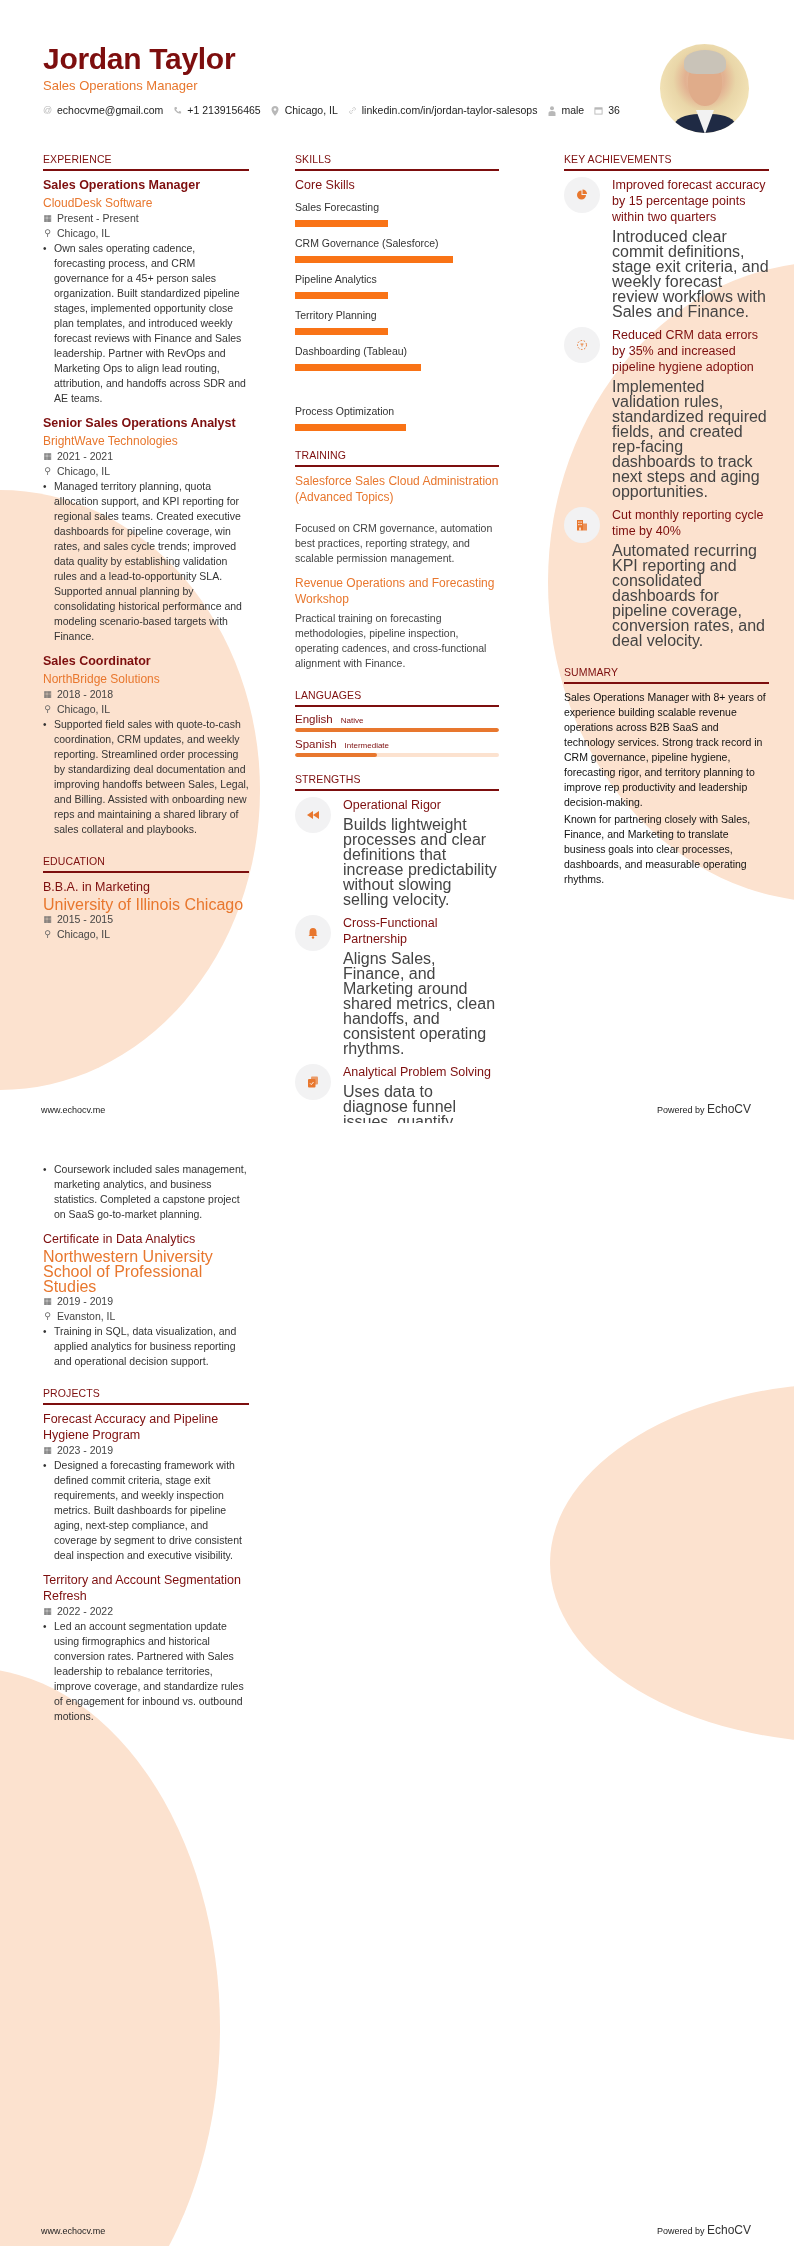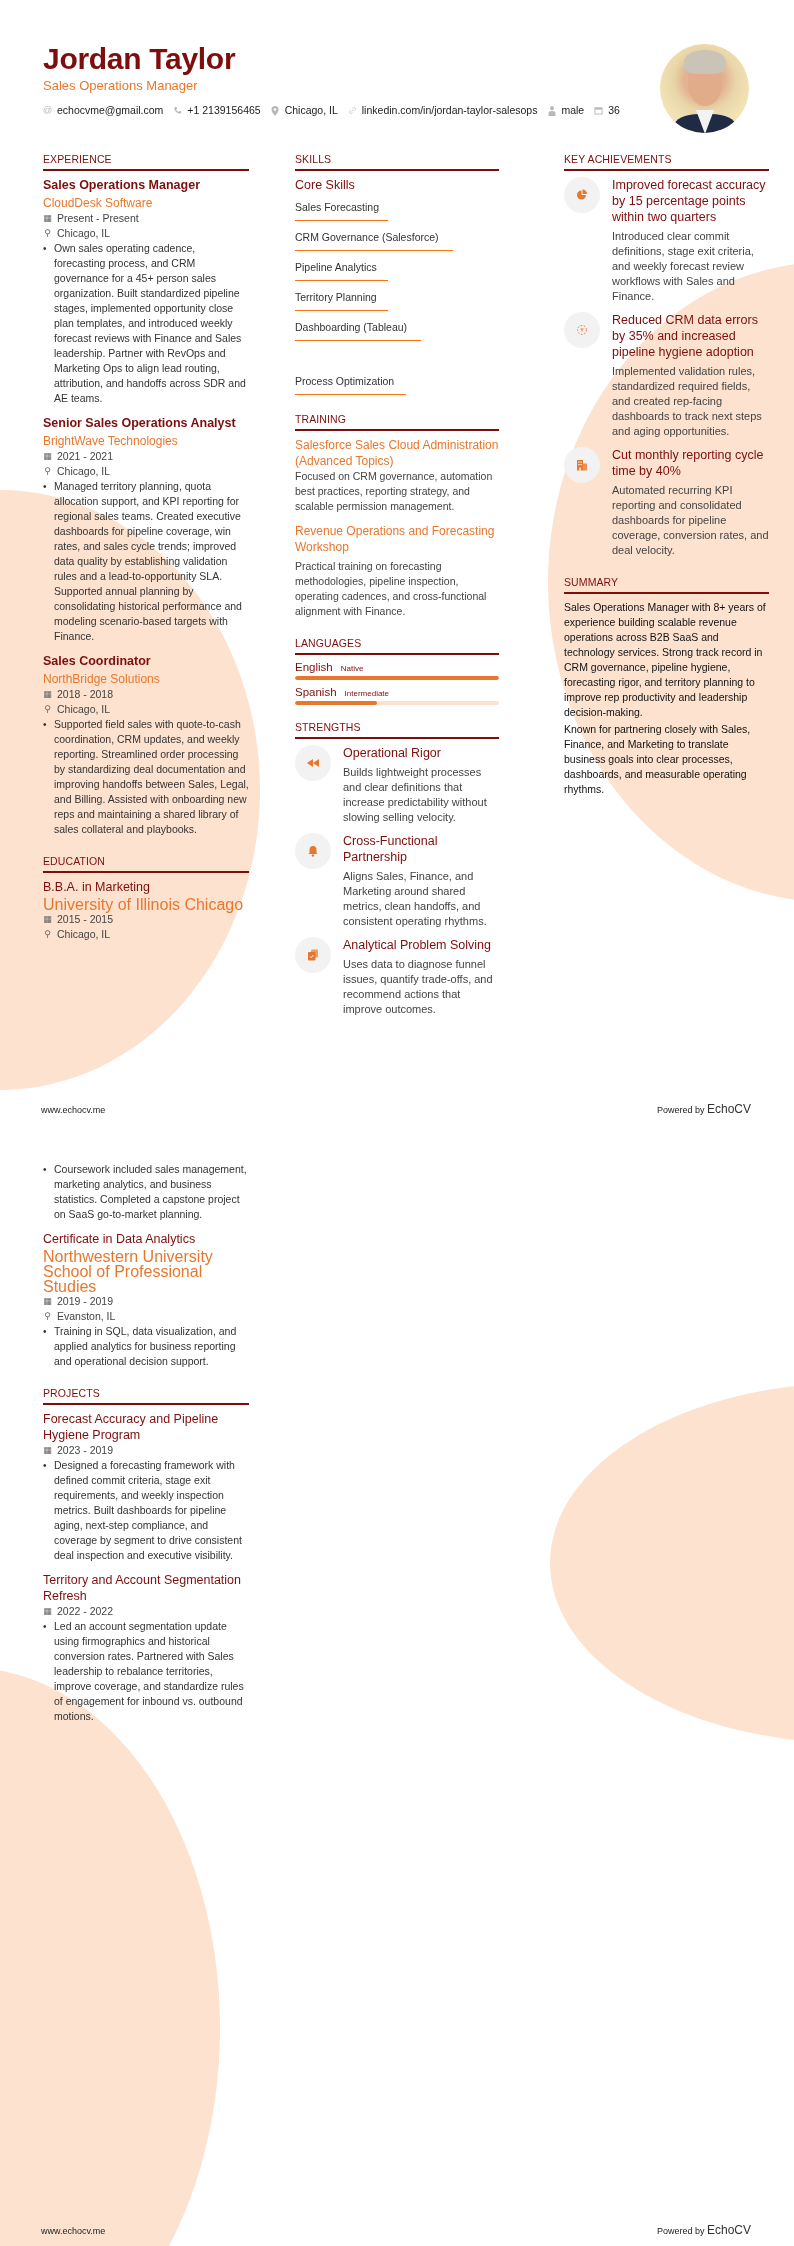--- a/index.html
+++ b/index.html
@@ -29,35 +29,35 @@
   .item-title.reg { font-weight: normal; }
   .item-sub { font-size: 12px; color: #e8772e; line-height: 16px; margin-top: 2px; }
   .item-sub.sm { font-size: 16px; line-height: 15px; }
   .meta { font-size: 10.5px; color: #444; display: flex; align-items: center; gap: 5px; line-height: 15px; }
   .meta .micon { width: 9px; color: #666; font-size: 9px; text-align: center; }
   .bullet { display: flex; font-size: 10.5px; line-height: 15px; color: #333; }
   .bullet .dot { width: 11px; flex: none; font-size: 10px; }
   .block { margin-bottom: 9px; }
 
   .skill-group { font-size: 12.5px; color: #7d0e0e; line-height: 16px; margin-bottom: 4px; }
-  .skill { font-size: 10.5px; color: #333; line-height: 14px; padding-bottom: 6px; display: inline-block; border-bottom: 1px solid #f97316; margin-bottom: 6px; }
+  .skill { font-size: 10.5px; color: #333; line-height: 14px; padding-bottom: 6px; display: inline-block; border-bottom: 7px solid #f97316; margin-bottom: 6px; }
   .skill-wrap { display: block; }
 
   .para { font-size: 10.5px; line-height: 15px; color: #444; }
   .lang-row { margin-bottom: 6px; }
   .lang-head { display: flex; align-items: baseline; gap: 8px; }
   .lang-name { font-size: 11.5px; color: #7d0e0e; }
   .lang-level { font-size: 8px; color: #7d0e0e; }
   .bar { height: 4px; border-radius: 2px; background: #fce2cf; margin-top: 3px; position: relative; overflow: hidden; }
   .bar .fill { position: absolute; left: 0; top: 0; bottom: 0; background: #e8772e; border-radius: 2px; }
 
   .icon-item { display: flex; gap: 12px; margin-bottom: 8px; }
   .icon-circle { width: 36px; height: 36px; border-radius: 50%; background: #f2f2f3; flex: none; display: flex; align-items: center; justify-content: center; }
   .icon-text .t { font-size: 12.5px; color: #7d0e0e; line-height: 16px; margin-bottom: 4px; }
-  .icon-text .d { font-size: 11px; color: #444; line-height: 15px; }
+  .icon-text .d { font-size: 16px; color: #444; line-height: 15px; }
 
   .summary p { font-size: 10.5px; line-height: 15px; color: #111; margin-bottom: 2px; }
 
   .footer { position: absolute; left: 41px; right: 43px; display: flex; justify-content: space-between; align-items: baseline; font-size: 9px; color: #222; }
   .footer .brand { font-size: 12px; color: #333; }
 </style>
 </head>
 <body>
 
 <div class="page">
@@ -202,21 +202,21 @@
       <div class="skill-wrap"><span class="skill" style="width:93px;">Sales Forecasting</span></div>
       <div class="skill-wrap"><span class="skill" style="width:158px;">CRM Governance (Salesforce)</span></div>
       <div class="skill-wrap"><span class="skill" style="width:93px;">Pipeline Analytics</span></div>
       <div class="skill-wrap"><span class="skill" style="width:93px;">Territory Planning</span></div>
       <div class="skill-wrap"><span class="skill" style="width:126px;">Dashboarding (Tableau)</span></div>
       <div class="skill-wrap" style="margin-bottom:12px;"><span class="skill" style="width:111px;margin-top:27px;">Process Optimization</span></div>
 
       <div class="sec-title">TRAINING</div>
       <div class="block">
         <div class="item-sub" style="margin-top:0;">Salesforce Sales Cloud Administration (Advanced Topics)</div>
-        <div class="para" style="margin-top:0;">Focused on CRM governance, automation best practices, reporting strategy, and scalable permission management.</div>
+        <div class="para" style="margin-top:16px;">Focused on CRM governance, automation best practices, reporting strategy, and scalable permission management.</div>
       </div>
       <div class="block" style="margin-bottom:18px;">
         <div class="item-sub" style="margin-top:0;">Revenue Operations and Forecasting Workshop</div>
         <div class="para" style="margin-top:4px;">Practical training on forecasting methodologies, pipeline inspection, operating cadences, and cross-functional alignment with Finance.</div>
       </div>
 
       <div class="sec-title">LANGUAGES</div>
       <div class="lang-row">
         <div class="lang-head">
             <span class="lang-name">English</span>

